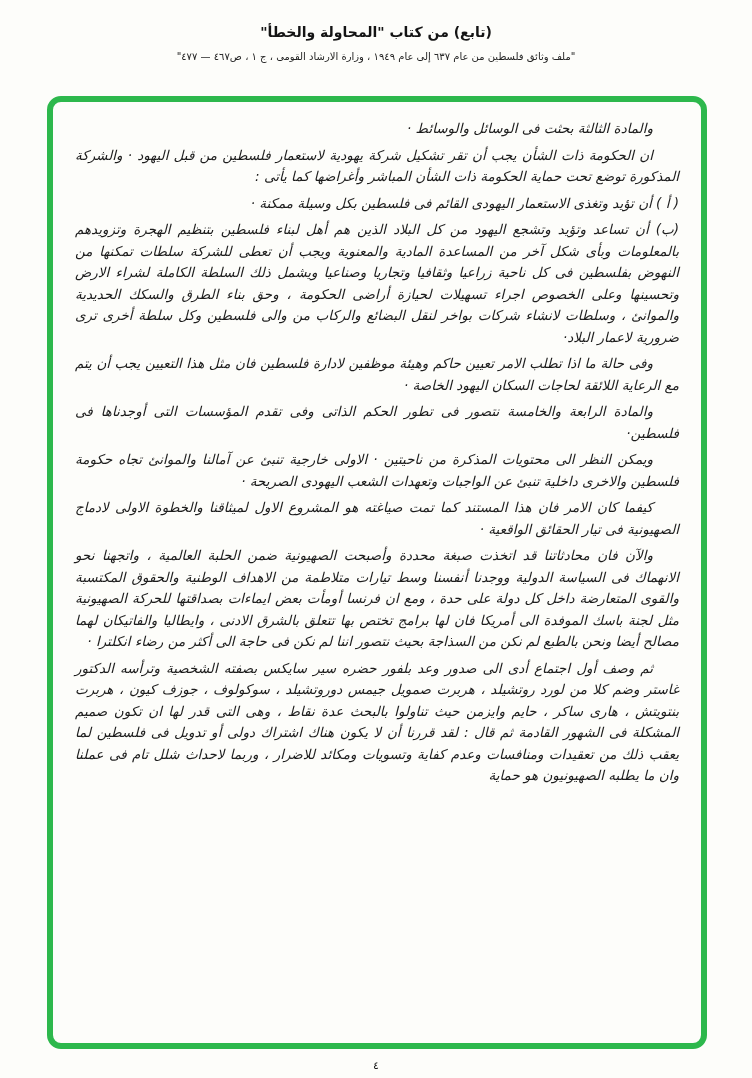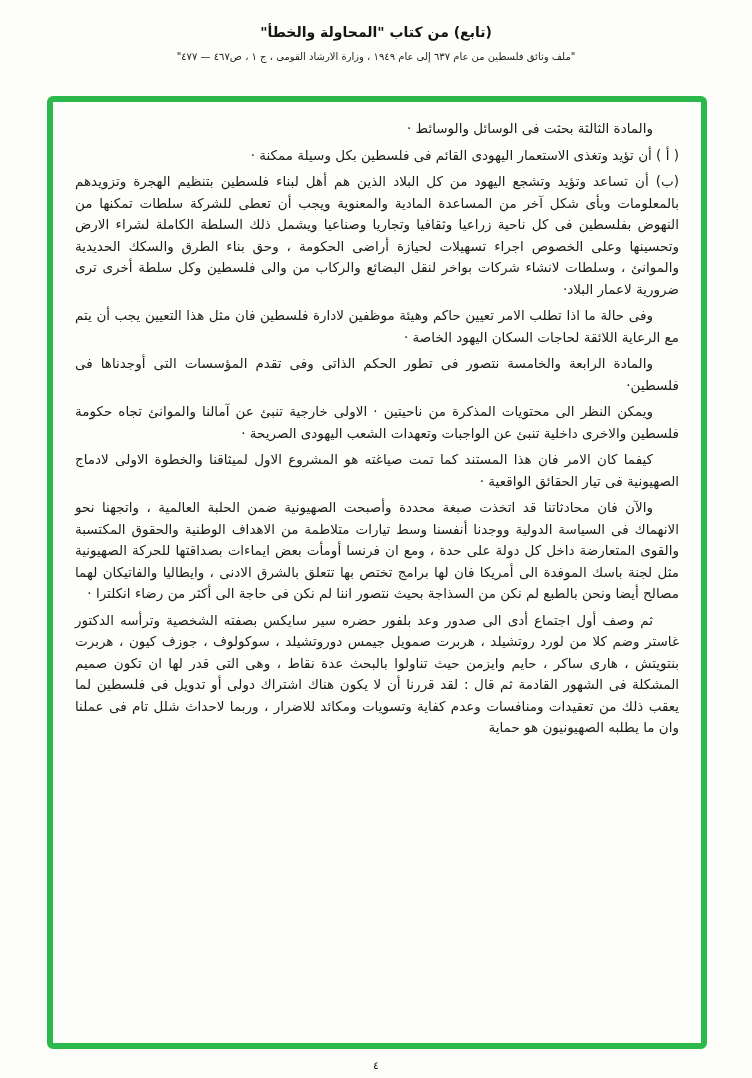--- a/index.html
+++ b/index.html
@@ -39,24 +39,25 @@
     color: #242424;
   }
 
   .content-frame {
     position: absolute;
     left: 47px;
     top: 96px;
     width: 660px;
     height: 953px;
     border: 6px solid var(--frame-green, #2db84c);
-    border-radius: 6px;
+    border-radius: 14px;
     padding: 16px 22px 10px 22px;
     overflow: hidden;
     background: #fdfdfa;
+    font-style: italic;
   }
 
   .body-text {
     direction: rtl;
     text-align: justify;
     font-size: 13.5px;
     line-height: 21.5px;
     color: #1c1c1c;
   }
 
@@ -89,20 +90,21 @@
 <div class="page">
 
   <div class="page-header">
     <div class="title">(تابع) من كتاب "المحاولة والخطأ"</div>
     <div class="subtitle">"ملف وثائق فلسطين من عام ٦٣٧ إلى عام ١٩٤٩ ، وزارة الارشاد القومى ، ج ١ ، ص٤٦٧ — ٤٧٧"</div>
   </div>
 
   <div class="content-frame">
     <div class="body-text" lang="ar" dir="rtl">
       <p>والمادة الثالثة بحثت فى الوسائل والوسائط ·</p>
+      <p>ان الحكومة ذات الشأن يجب أن تقر تشكيل شركة يهودية لاستعمار فلسطين من قبل اليهود · والشركة المذكورة توضع تحت حماية الحكومة ذات الشأن المباشر وأغراضها كما يأتى :</p>
       <p class="list-item">( أ ) أن تؤيد وتغذى الاستعمار اليهودى القائم فى فلسطين بكل وسيلة ممكنة ·</p>
       <p class="list-item">(ب) أن تساعد وتؤيد وتشجع اليهود من كل البلاد الذين هم أهل لبناء فلسطين بتنظيم الهجرة وتزويدهم بالمعلومات وبأى شكل آخر من المساعدة المادية والمعنوية ويجب أن تعطى للشركة سلطات تمكنها من النهوض بفلسطين فى كل ناحية زراعيا وثقافيا وتجاريا وصناعيا ويشمل ذلك السلطة الكاملة لشراء الارض وتحسينها وعلى الخصوص اجراء تسهيلات لحيازة أراضى الحكومة ، وحق بناء الطرق والسكك الحديدية والموانئ ، وسلطات لانشاء شركات بواخر لنقل البضائع والركاب من والى فلسطين وكل سلطة أخرى ترى ضرورية لاعمار البلاد·</p>
       <p class="spaced">وفى حالة ما اذا تطلب الامر تعيين حاكم وهيئة موظفين لادارة فلسطين فان مثل هذا التعيين يجب أن يتم مع الرعاية اللائقة لحاجات السكان اليهود الخاصة ·</p>
       <p class="spaced">والمادة الرابعة والخامسة نتصور فى تطور الحكم الذاتى وفى تقدم المؤسسات التى أوجدناها فى فلسطين·</p>
       <p>ويمكن النظر الى محتويات المذكرة من ناحيتين · الاولى خارجية تنبئ عن آمالنا والموانئ تجاه حكومة فلسطين والاخرى داخلية تنبئ عن الواجبات وتعهدات الشعب اليهودى الصريحة ·</p>
       <p>كيفما كان الامر فان هذا المستند كما تمت صياغته هو المشروع الاول لميثاقنا والخطوة الاولى لادماج الصهيونية فى تيار الحقائق الواقعية ·</p>
       <p>والآن فان محادثاتنا قد اتخذت صبغة محددة وأصبحت الصهيونية ضمن الحلبة العالمية ، واتجهنا نحو الانهماك فى السياسة الدولية ووجدنا أنفسنا وسط تيارات متلاطمة من الاهداف الوطنية والحقوق المكتسبة والقوى المتعارضة داخل كل دولة على حدة ، ومع ان فرنسا أومأت بعض ايماءات بصداقتها للحركة الصهيونية مثل لجنة باسك الموفدة الى أمريكا فان لها برامج تختص بها تتعلق بالشرق الادنى ، وايطاليا والفاتيكان لهما مصالح أيضا ونحن بالطبع لم نكن من السذاجة بحيث نتصور اننا لم نكن فى حاجة الى أكثر من رضاء انكلترا ·</p>
       <p>ثم وصف أول اجتماع أدى الى صدور وعد بلفور حضره سير سايكس بصفته الشخصية وترأسه الدكتور غاستر وضم كلا من لورد روتشيلد ، هربرت صمويل جيمس دوروتشيلد ، سوكولوف ، جوزف كيون ، هربرت بنتويتش ، هارى ساكر ، حايم وايزمن حيث تناولوا بالبحث عدة نقاط ، وهى التى قدر لها ان تكون صميم المشكلة فى الشهور القادمة ثم قال : لقد قررنا أن لا يكون هناك اشتراك دولى أو تدويل فى فلسطين لما يعقب ذلك من تعقيدات ومنافسات وعدم كفاية وتسويات ومكائد للاضرار ، وربما لاحداث شلل تام فى عملنا وان ما يطلبه الصهيونيون هو حماية</p>
     </div>
   </div>

